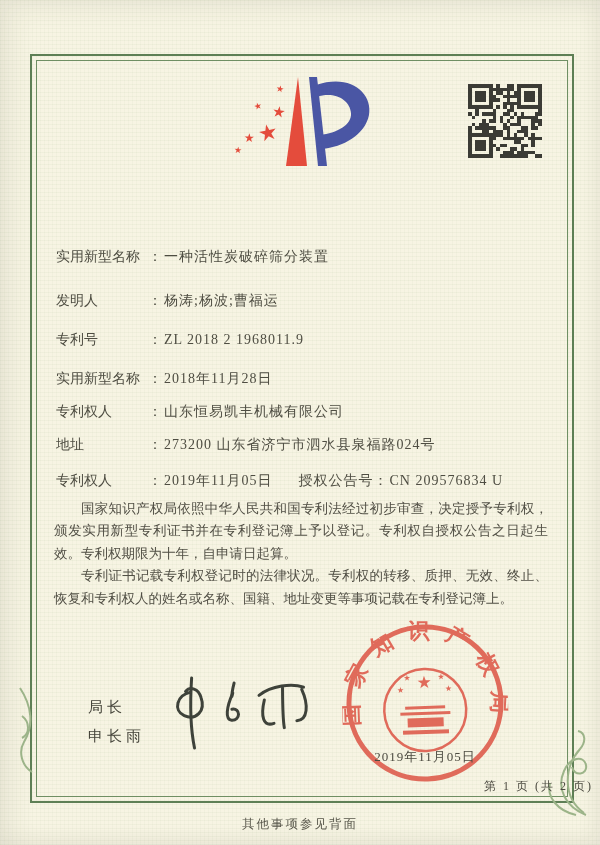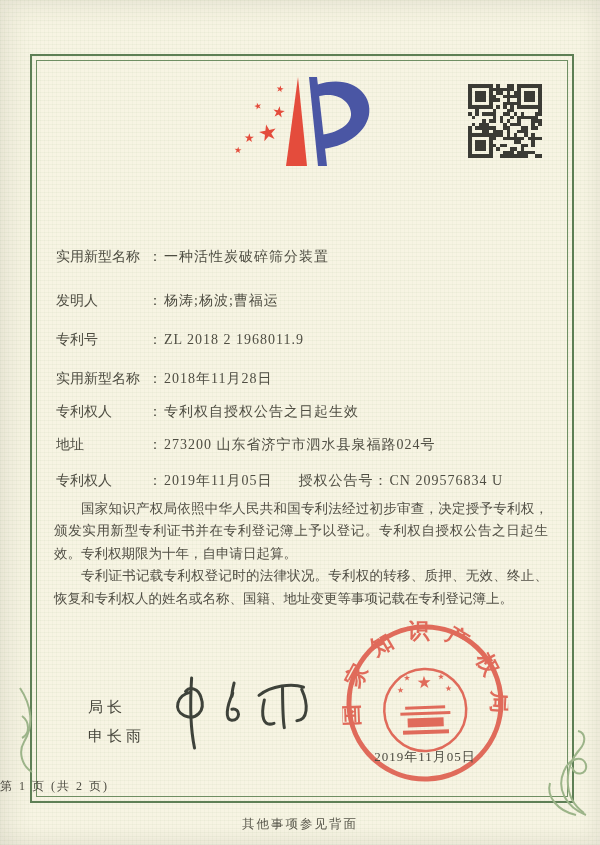--- a/index.html
+++ b/index.html
@@ -48,21 +48,21 @@
   .paras p{margin:0;text-indent:2em;text-align:justify;}
   
   .dtitle{position:absolute;left:88px;top:698px;font-size:15px;letter-spacing:4px;color:#45443a;}
   .dname{position:absolute;left:88px;top:727px;font-size:15px;letter-spacing:4px;color:#45443a;}
   .sig{position:absolute;left:160px;top:660px;width:185px;height:98px;}
   
   .seal{position:absolute;left:342px;top:620px;width:166px;height:166px;transform:rotate(-2deg);z-index:2;}
   .sealdate{position:absolute;left:336px;top:748px;width:178px;text-align:center;font-size:13px;
             letter-spacing:1px;color:#4c4b41;z-index:3;}
   
-  .pinfo{position:absolute;left:0;right:0;top:778px;text-align:left;font-size:12px;letter-spacing:2px;color:#4c4b41;}
+  .pinfo{position:absolute;left:0;right:7px;top:778px;text-align:right;font-size:12px;letter-spacing:2px;color:#4c4b41;}
   .bnote{position:absolute;left:0;right:0;top:816px;text-align:center;font-size:12.5px;letter-spacing:2px;color:#57564a;}
   .fl-br{position:absolute;right:8px;bottom:28px;}
   .fl-l{position:absolute;left:16px;top:686px;}
 </style>
 </head>
 <body>
 
 <div class="page">
   <div class="frame"></div>
 
@@ -336,21 +336,21 @@
   <div class="frow r-inv">
     <span class="lbl">发明人</span><span class="colon">：</span><span class="val">杨涛;杨波;曹福运</span>
   </div>
   <div class="frow r-pno">
     <span class="lbl">专利号</span><span class="colon">：</span><span class="val">ZL 2018 2 1968011.9</span>
   </div>
   <div class="frow r-fil">
     <span class="lbl">实用新型名称</span><span class="colon">：</span><span class="val">2018年11月28日</span>
   </div>
   <div class="frow r-pat">
-    <span class="lbl">专利权人</span><span class="colon">：</span><span class="val">专利权自授权公告之日起生效</span>
+    <span class="lbl">专利权人</span><span class="colon">：</span><span class="val">山东恒易凯丰机械有限公司</span>
   </div>
   <div class="frow r-addr">
     <span class="lbl">地址</span><span class="colon">：</span><span class="val">273200 山东省济宁市泗水县泉福路024号</span>
   </div>
   <div class="frow r-grant">
     <span>
       <span class="lbl">专利权人</span><span class="colon">：</span><span class="val">2019年11月05日</span>
     </span>
     <span class="grant2">
       <span class="lbl2">授权公告号</span><span class="colon">：</span><span class="val">CN 209576834 U</span>

